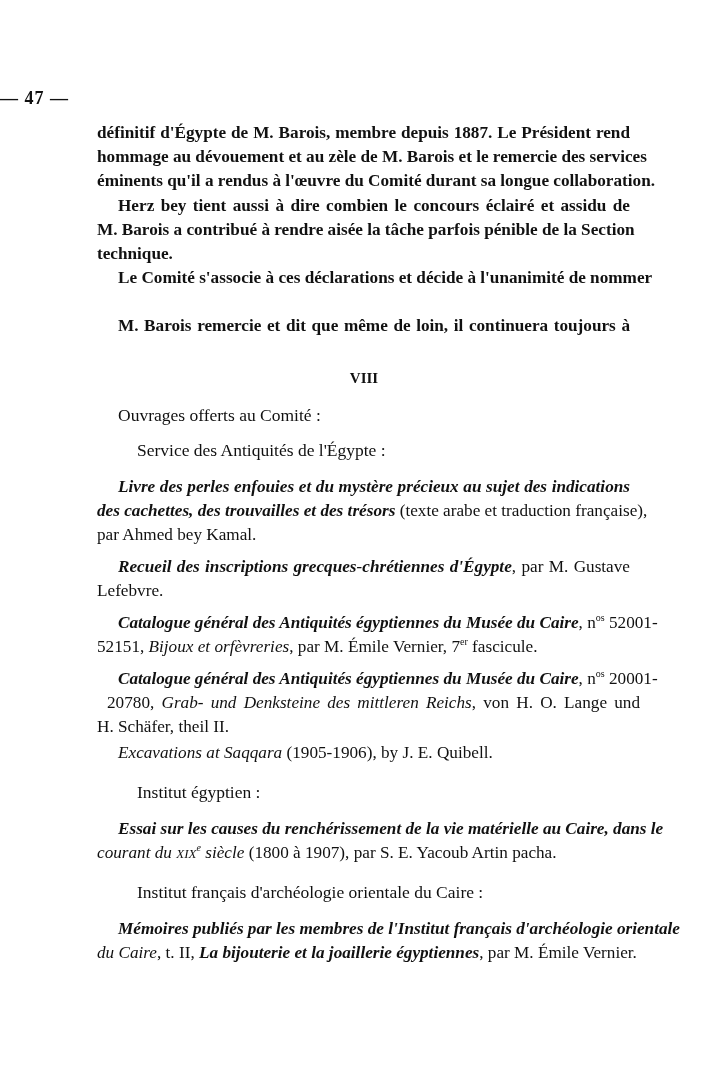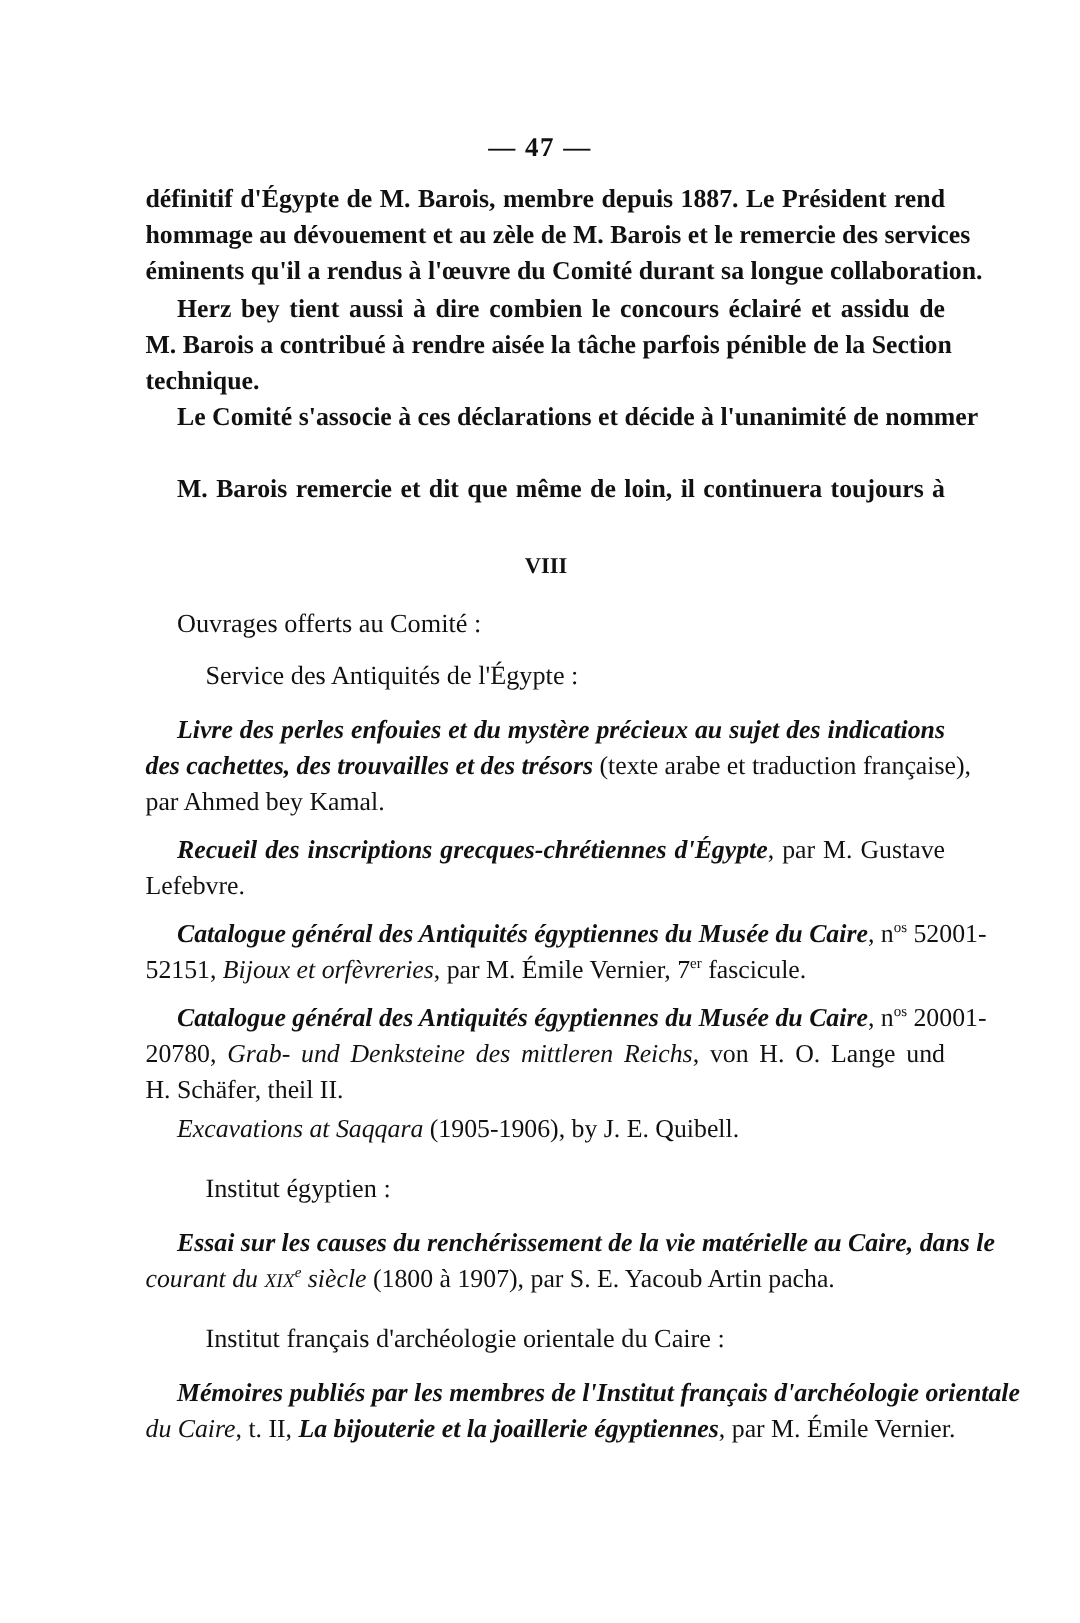--- a/index.html
+++ b/index.html
@@ -20,21 +20,20 @@
       left: 0;
       top: 0;
       width: 720px;
       height: 1082px;
     }
     .page-number {
       position: absolute;
       top: 88px;
       left: 0;
       width: 720px;
-      text-align: center;
       font-size: 18px;
       font-weight: bold;
       letter-spacing: 1px;
     }
     .line {
       position: absolute;
       left: 97px;
       width: 533px;
       font-size: 17.2px;
       line-height: 22px;
@@ -115,21 +114,21 @@
   <div class="line indent" style="top:612px;">
     <span class="it bold">Catalogue général des Antiquités égyptiennes du Musée du Caire</span><span>, n</span><sup>os</sup><span> 52001-</span>
   </div>
   <div class="line last" style="top:636px;">
     <span>52151, </span><span class="it">Bijoux et orfèvreries</span><span>, par M. Émile Vernier, 7</span><sup>er</sup><span> fascicule.</span>
   </div>
 
   <div class="line indent" style="top:668px;">
     <span class="it bold">Catalogue général des Antiquités égyptiennes du Musée du Caire</span><span>, n</span><sup>os</sup><span> 20001-</span>
   </div>
-  <div class="line" style="top:692px;">
+  <div class="line" style="top:692px;margin-left:10px;">
     <span>20780, </span><span class="it">Grab- und Denksteine des mittleren Reichs</span><span>, von H. O. Lange und</span>
   </div>
   <div class="line last" style="top:716px;">H. Schäfer, theil II.</div>
 
   <div class="line indent last" style="top:742px;">
     <span class="it">Excavations at Saqqara</span><span> (1905-1906), by J. E. Quibell.</span>
   </div>
 
   <div class="line heading-indent" style="top:781px; font-size:17.5px;">Institut égyptien :</div>
 

